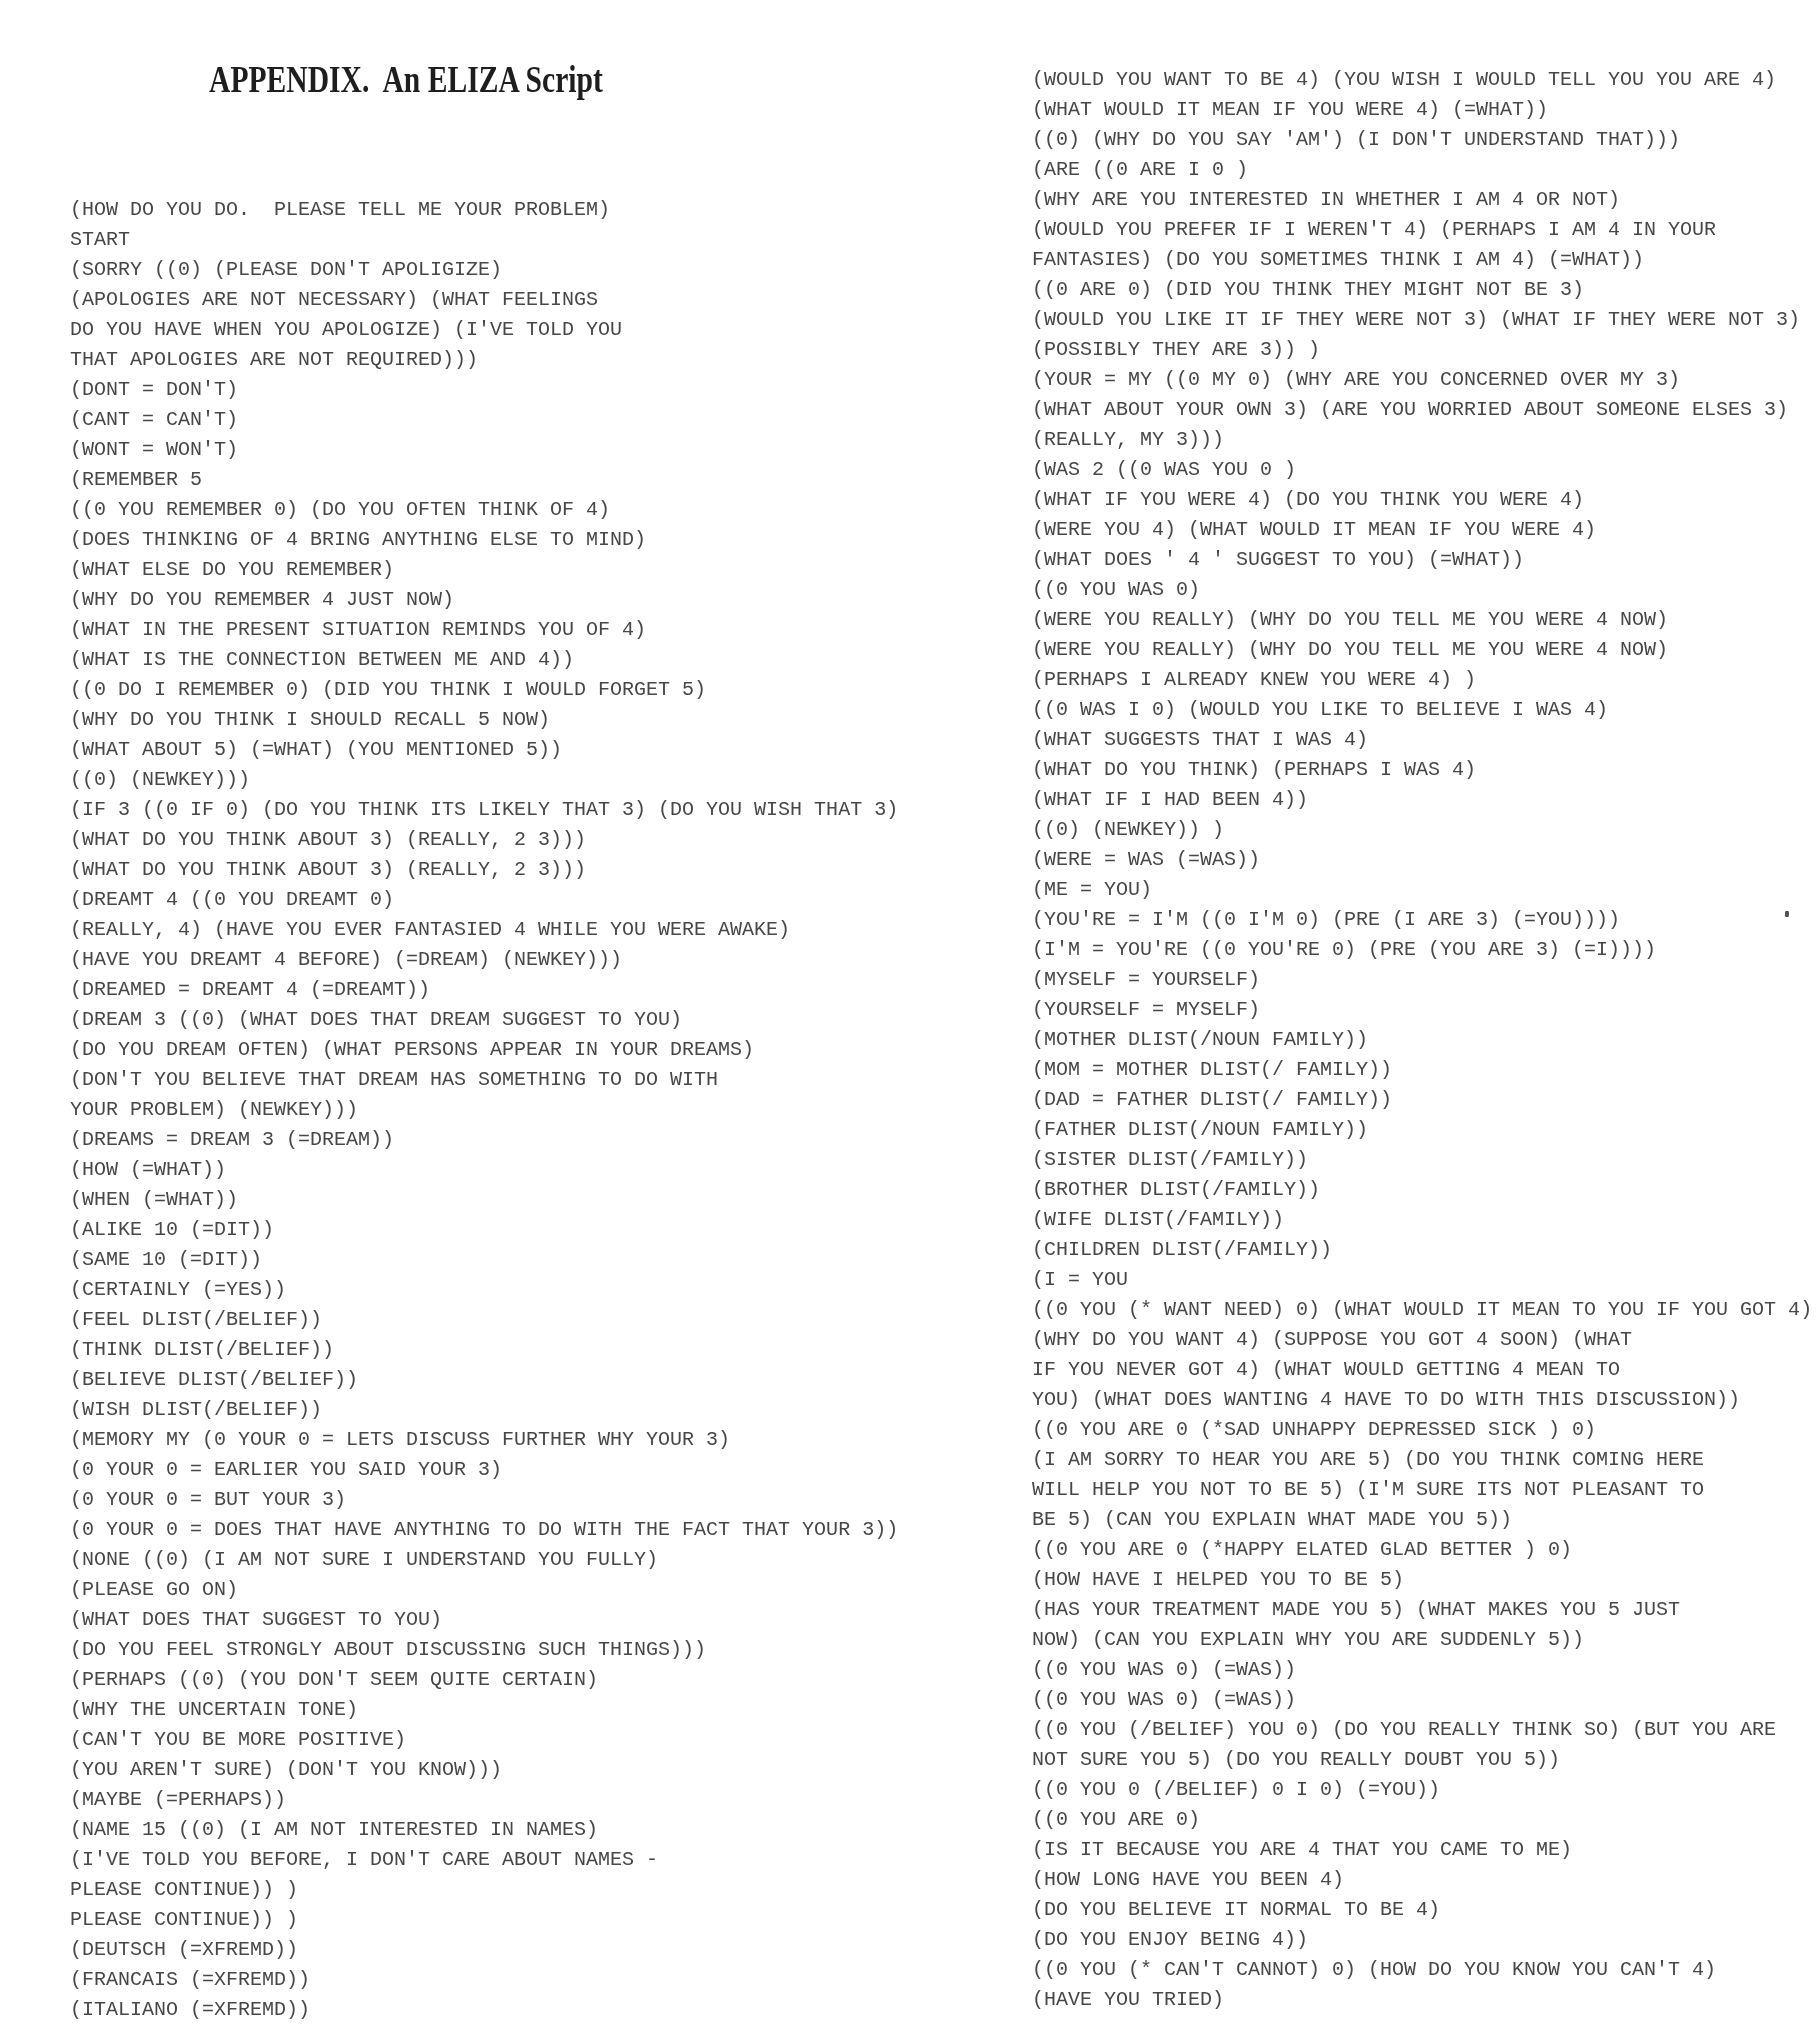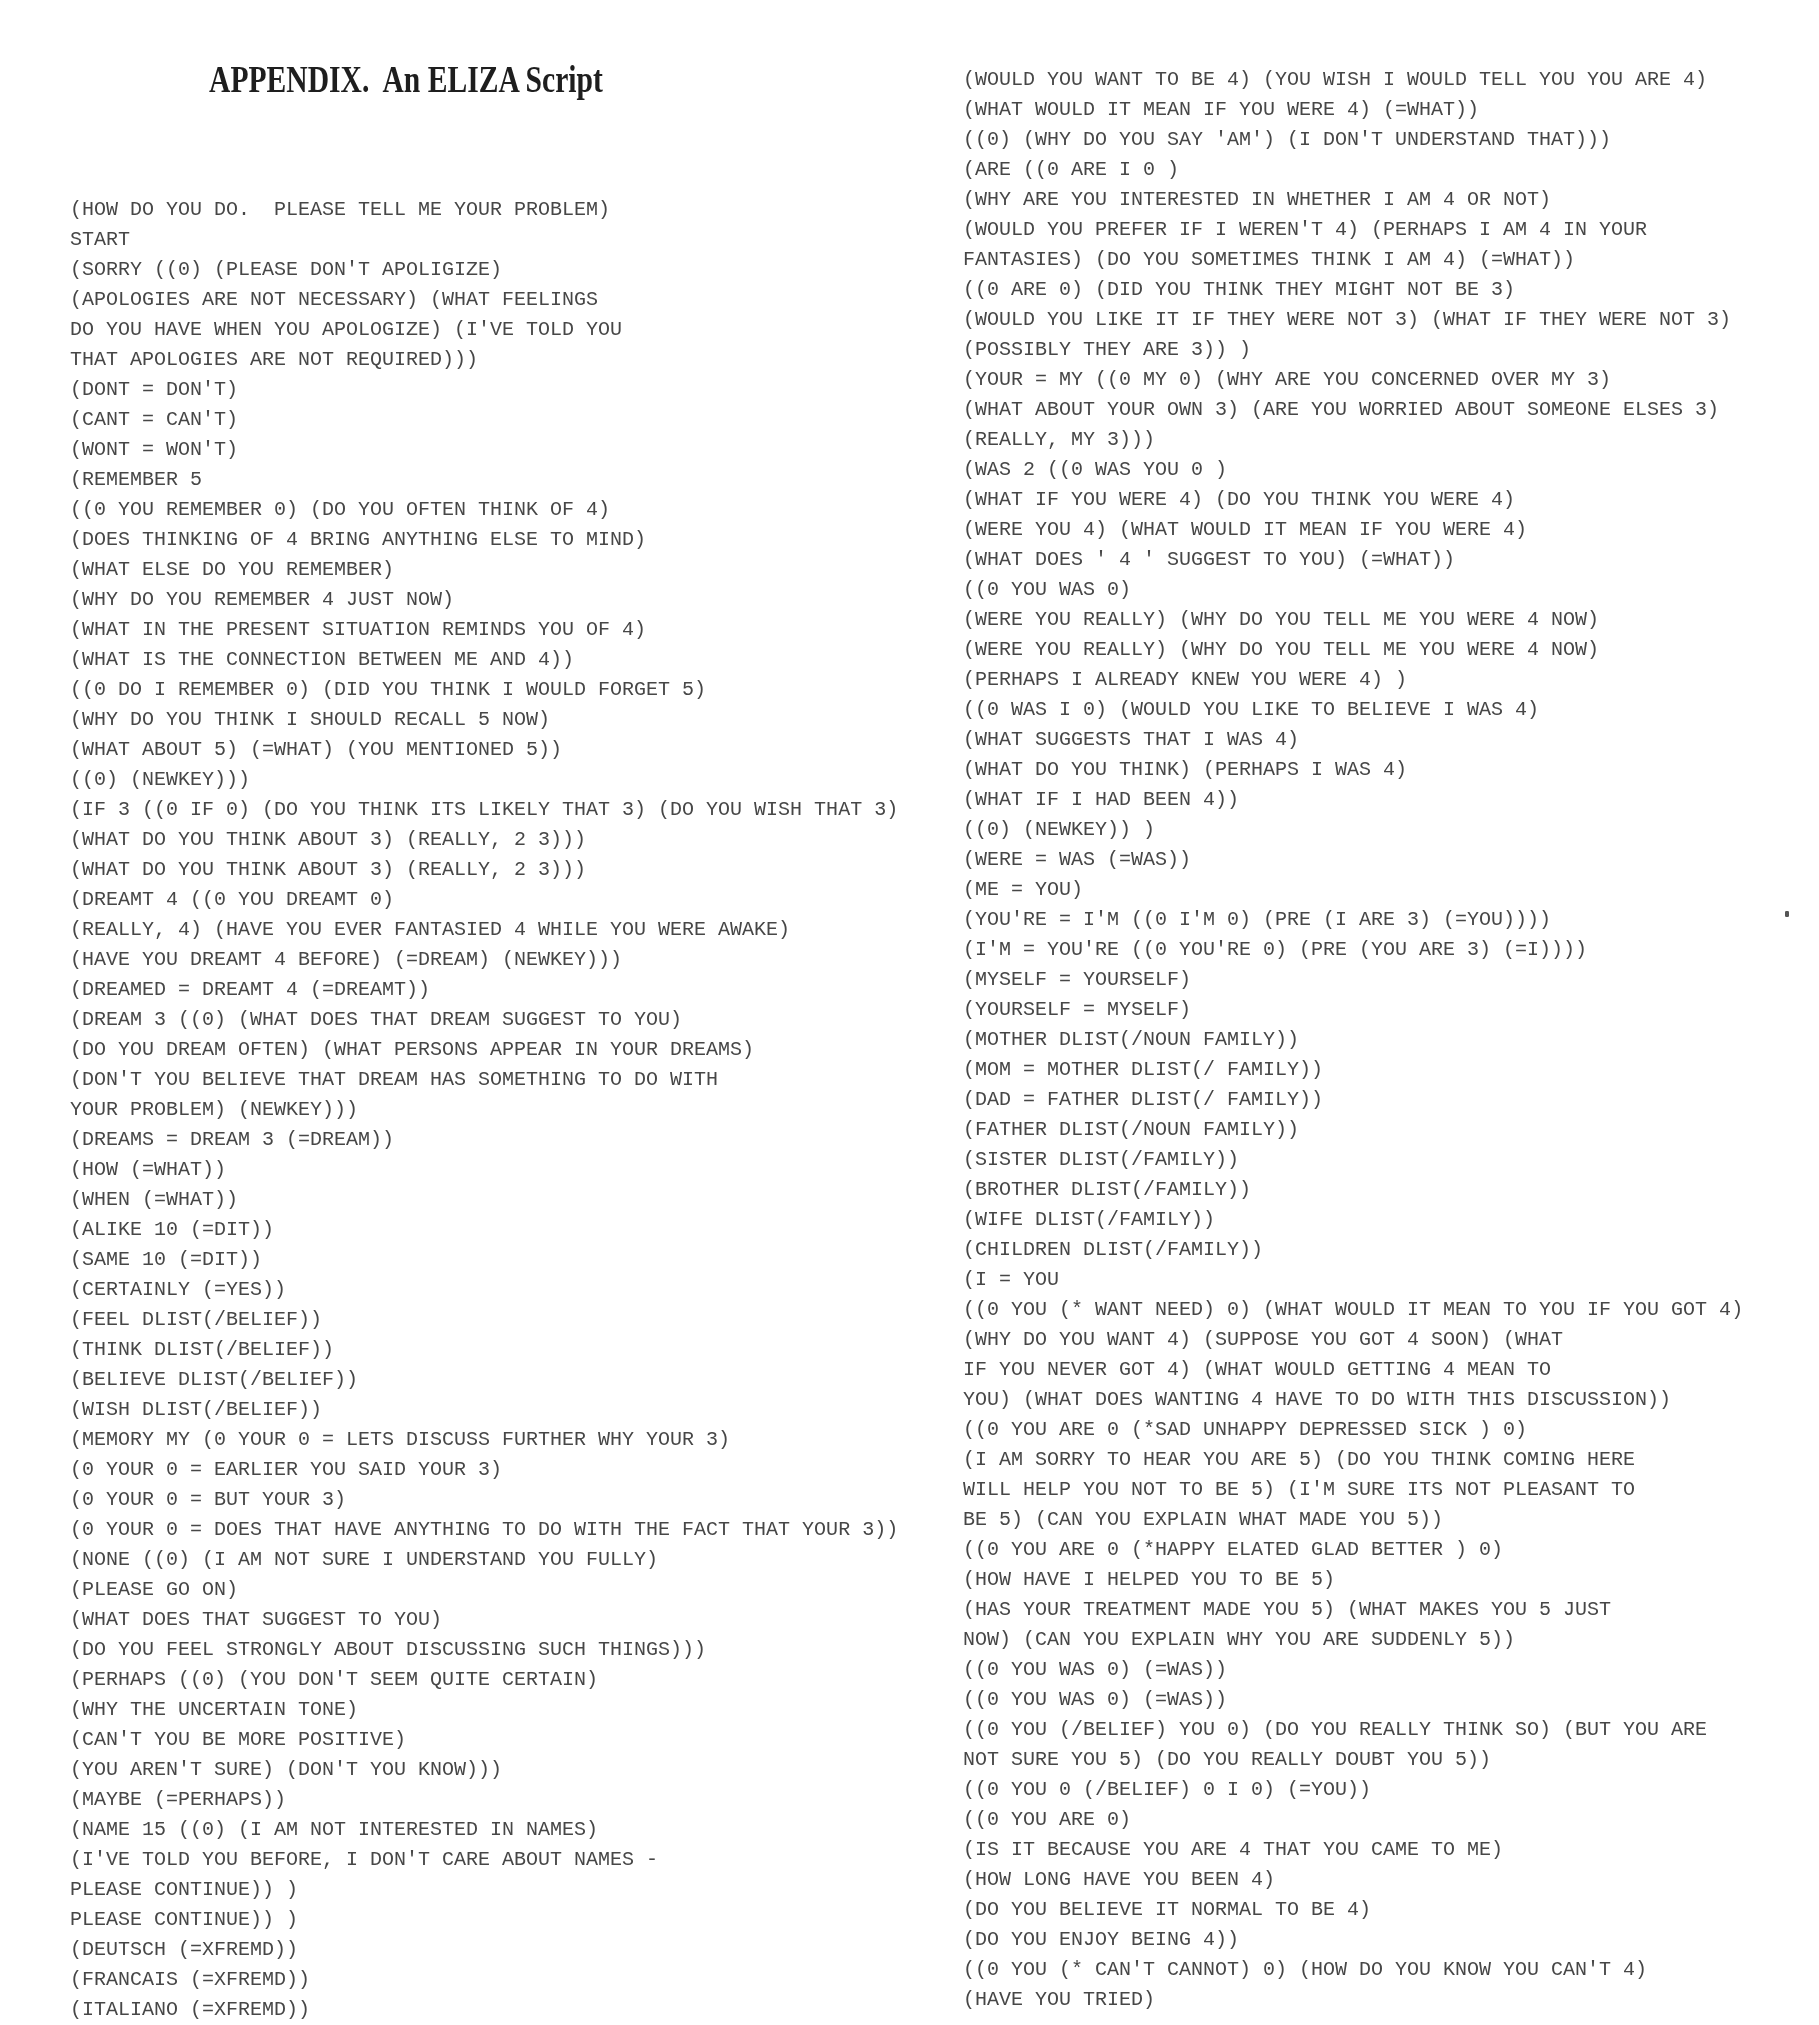--- a/index.html
+++ b/index.html
@@ -13,21 +13,21 @@
     transform-origin: 0 0; transform: scaleX(0.80);
     letter-spacing: 0px;
   }
   .col {
     position: absolute;
     font-family: "Liberation Mono", "DejaVu Sans Mono", monospace;
     font-size: 20px; line-height: 30px;
     color: #474747; white-space: pre;
   }
   .col-left { left: 70px; top: 195px; }
-  .col-right { left: 963px; top: 65px; }
+  .col-right { left: 1032px; top: 65px; }
   .line { height: 30px; white-space: pre; }
   .mark { position: absolute; background: #555; }
   .mark-speck { left: 1785px; top: 911px; width: 4px; height: 5.7px; border-radius: 1.2px; }
 </style>
 </head>
 <body>
 
 <div class="page">
   <div class="title">APPENDIX.  An ELIZA Script</div>
 

